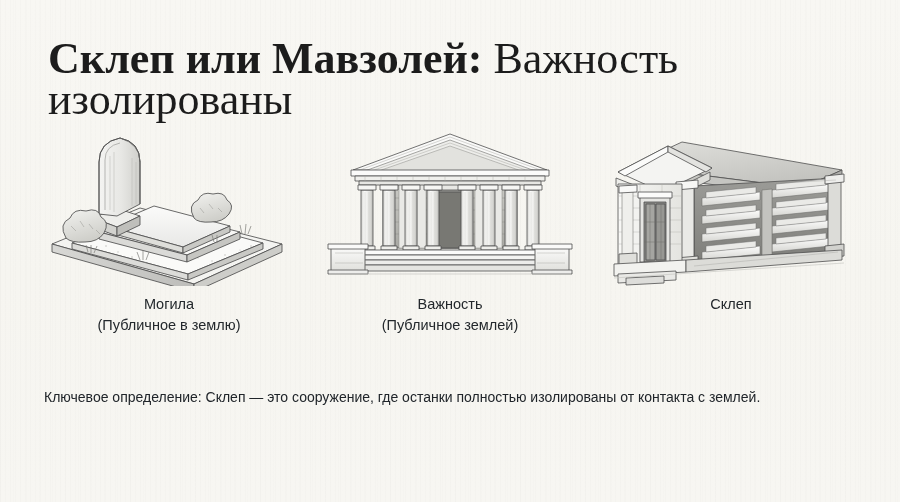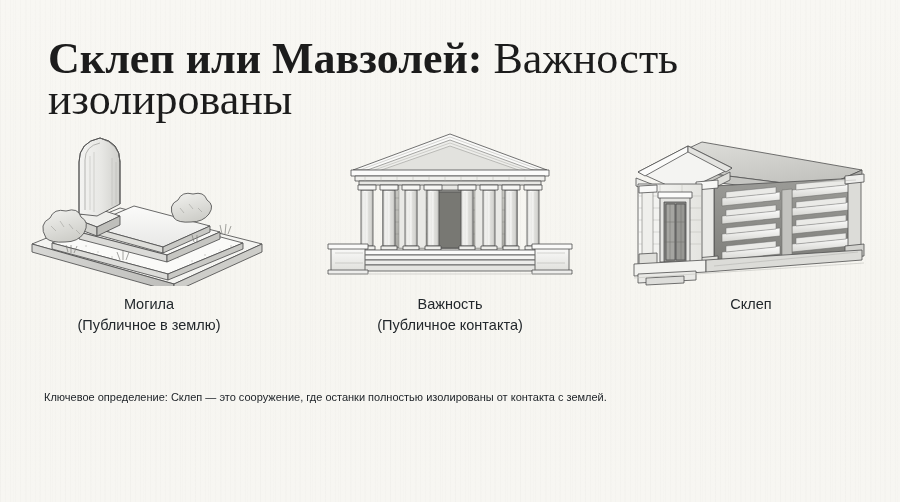--- a/index.html
+++ b/index.html
@@ -37,38 +37,38 @@
     font-size:44px;line-height:41px;
     color:#1c1c1c;
   }
   #title-block .strong{font-weight:700;}
   #title-block .light{font-weight:400;}
 
   
   #figure-row{
     position:absolute;left:0;top:126px;width:900px;height:210px;
     display:flex;align-items:flex-start;justify-content:space-between;
-    padding:0 14px;box-sizing:border-box;
+    padding:0 34px;box-sizing:border-box;
   }
   .figure{
     width:270px;display:flex;flex-direction:column;align-items:center;
   }
   .art{
     width:250px;height:160px;display:block;
   }
   .fig-caption{
     margin-top:8px;text-align:center;
     font-size:14.5px;line-height:21px;color:#23282c;
   }
   .fig-caption .sub{display:block;}
 
   
   #key-definition{
     position:absolute;left:44px;top:386px;width:812px;
-    font-size:11px;line-height:23px;color:#20252a;
+    font-size:14px;line-height:23px;color:#20252a;
   }
 </style>
 </head>
 <body>
 
 <div id="paper-texture"></div>
 
 <div id="slide">
 
   <div id="title-block">
@@ -324,21 +324,21 @@
               <line x1="212" y1="127" x2="240" y2="127"></line>
             <line x1="10" y1="137" x2="38" y2="137"></line>
               <line x1="212" y1="137" x2="240" y2="137"></line>
           </g>
 
           <line x1="4" y1="148" x2="246" y2="148" stroke="#c7c7c3" stroke-width="0.7"></line>
         </g>
       </svg>
       <div class="fig-caption">
         <span>Важность</span>
-        <span class="sub">(Публичное контакта)</span>
+        <span class="sub">(Публичное землей)</span>
       </div>
     </div>
 
     <div class="figure">
       <svg class="art" viewBox="0 0 250 160">
         <defs>
           <linearGradient id="cFront" x1="0" y1="0" x2="1" y2="0">
             <stop offset="0" stop-color="#f8f8f6"></stop>
               <stop offset="1" stop-color="#e4e4e0"></stop>
           </linearGradient>

